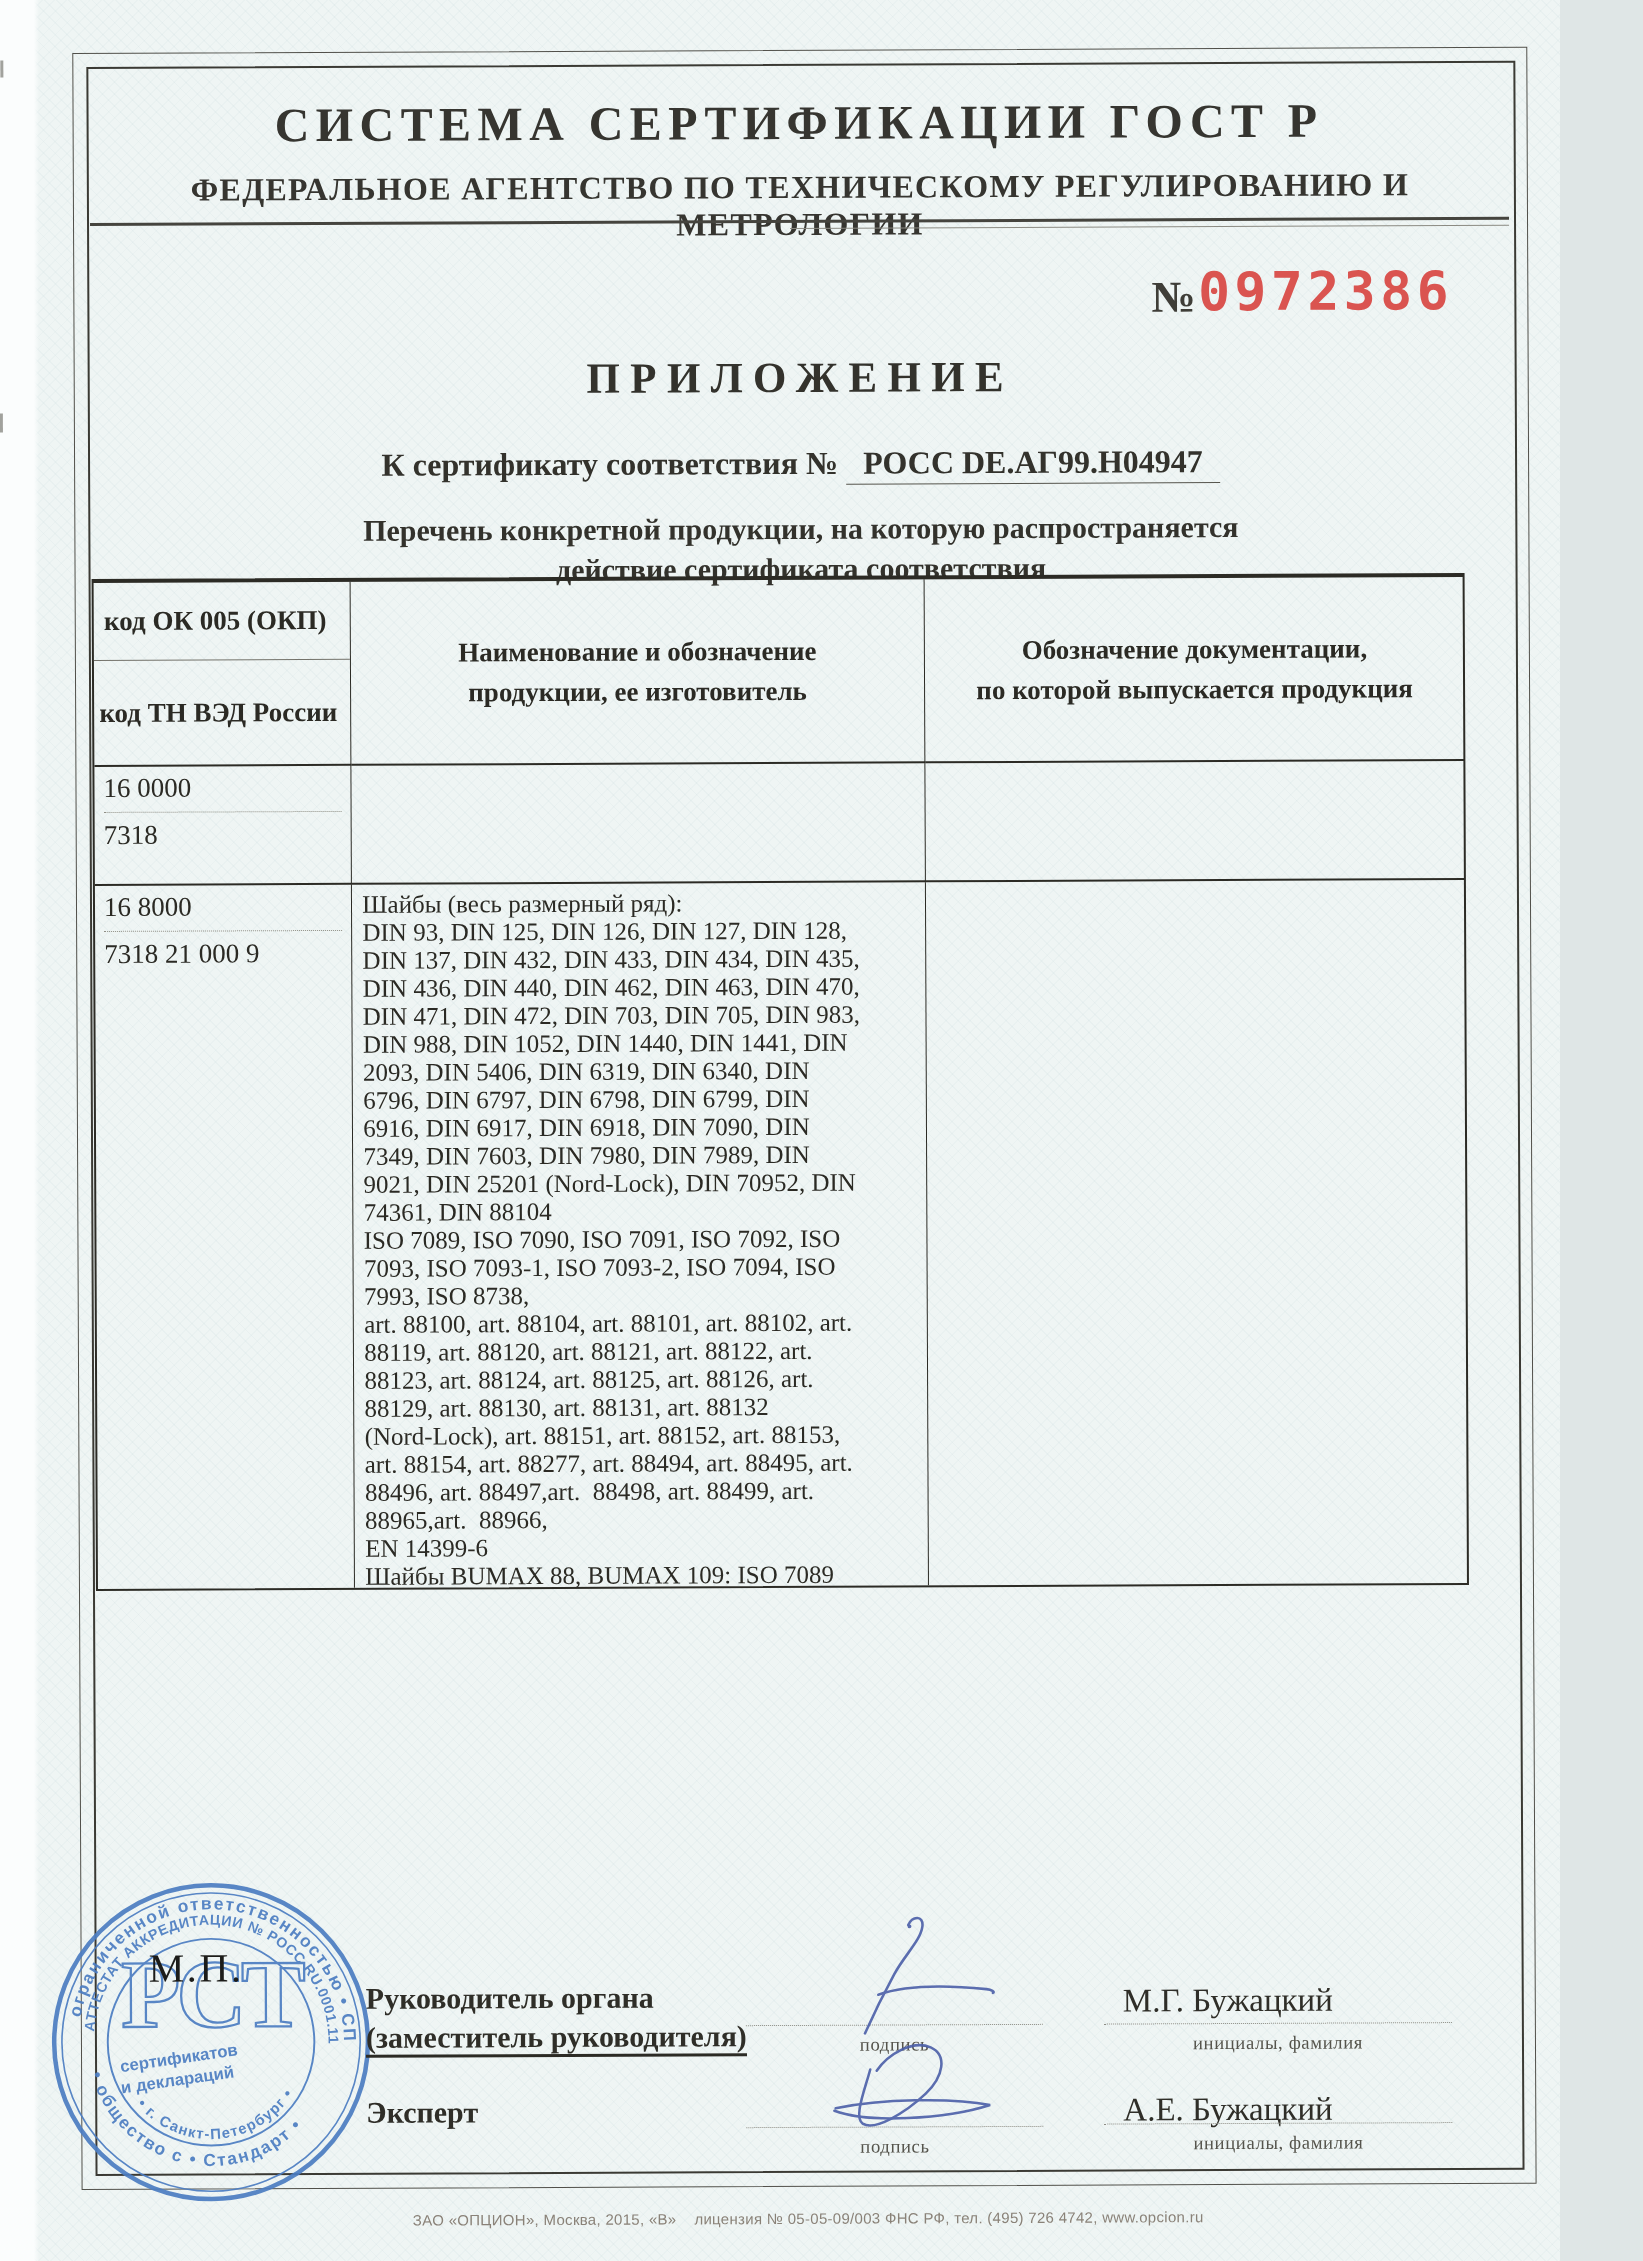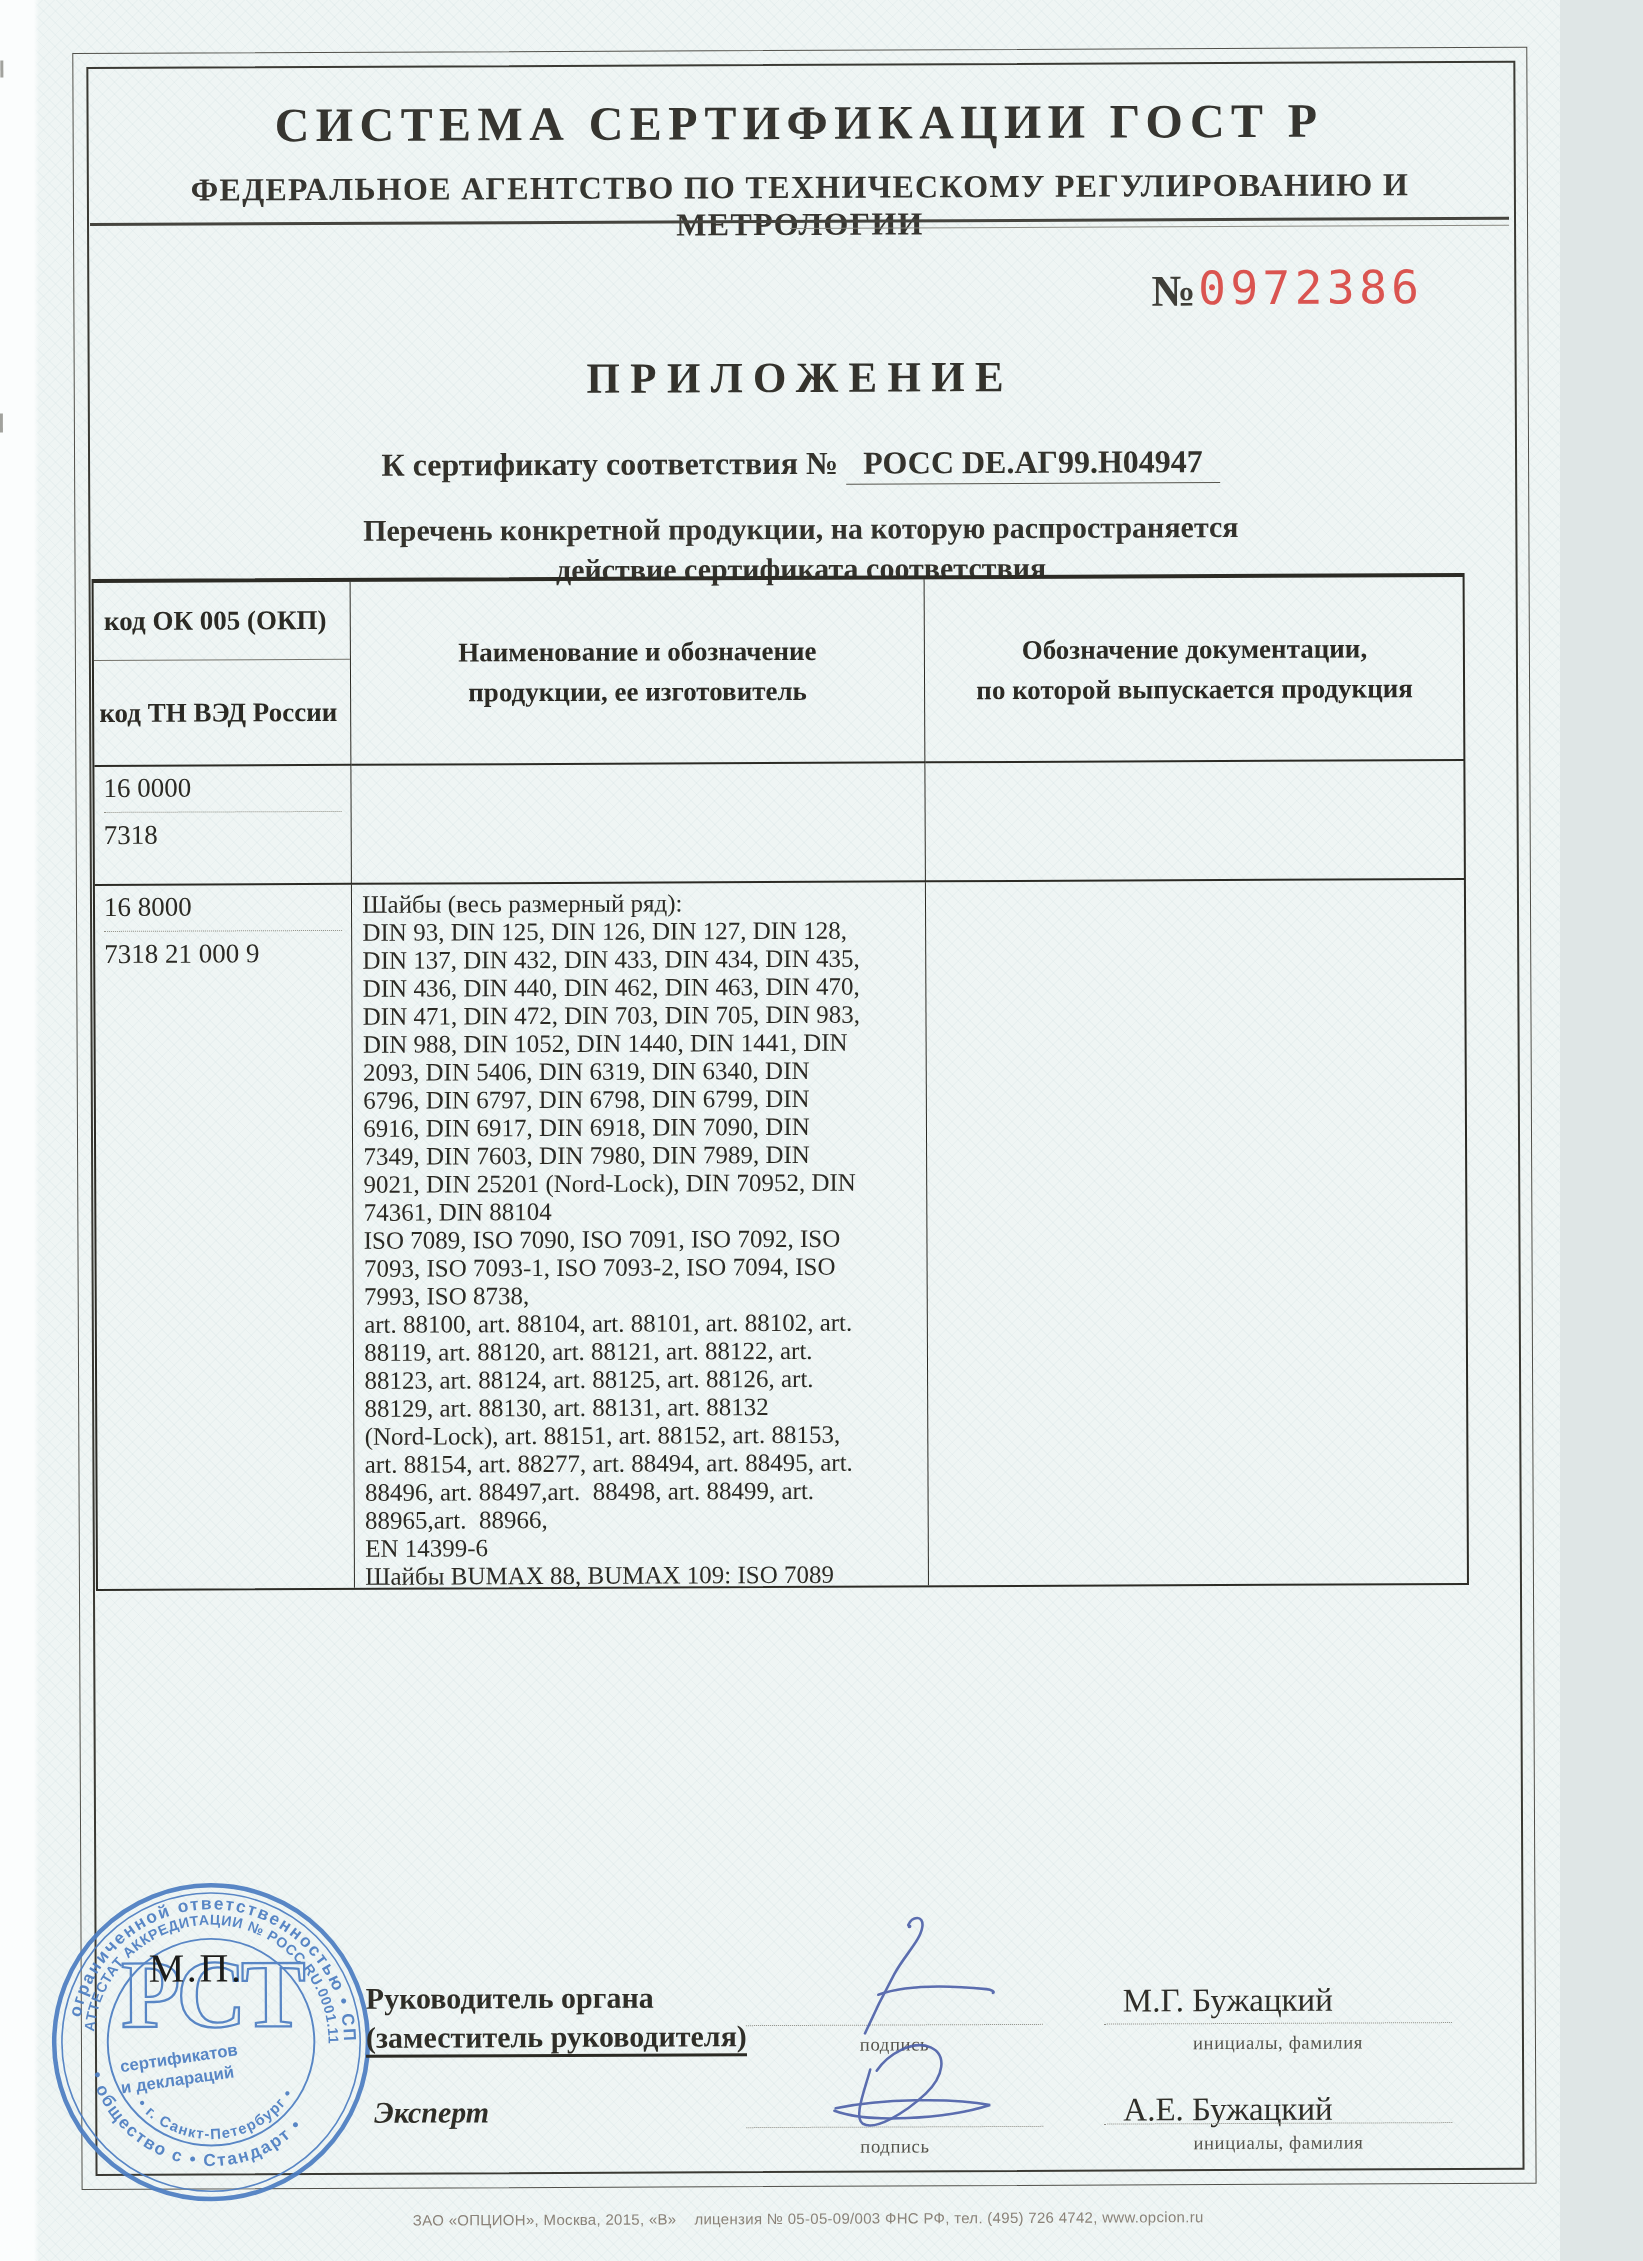--- a/index.html
+++ b/index.html
@@ -24,21 +24,21 @@
 
   .hdr-title{position:absolute; left:90px; top:95px; width:1425px; text-align:center;
     font-size:48px; font-weight:bold; letter-spacing:6.4px; color:#363530;}
   .hdr-agency{position:absolute; left:97px; top:169px; width:1412px; text-align:center;
     font-size:32px; font-weight:bold; letter-spacing:1.3px; color:#363530;}
   .hdr-rule{position:absolute; left:93px; top:220px; width:1419px; height:3.2px; background:#45443e;}
   .hdr-rule2{position:absolute; left:793px; top:228px; width:719px; height:1.3px; background:#8b8a82;}
 
   .cert-no{position:absolute; top:263px; left:1154px; white-space:nowrap;}
   .cert-no .no-sign{font-size:44px; font-weight:bold; color:#3f3e38;}
-  .cert-no .no-digits{font-family:"DejaVu Sans Mono", monospace; font-size:46px; font-weight:normal;
+  .cert-no .no-digits{font-family:"DejaVu Sans Mono", monospace; font-size:53px; font-weight:bold;
     color:#da5450; letter-spacing:4.5px; vertical-align:1.3px;}
 
   .appendix{position:absolute; left:90px; top:353px; width:1425px; text-align:center;
     font-size:43px; font-weight:bold; letter-spacing:10.3px; color:#33322c;}
 
   .to-cert{position:absolute; left:90px; top:445px; width:1425px; text-align:center;
     font-size:32px; font-weight:bold; color:#33322c;}
   .to-cert .ref{border-bottom:1.9px solid #55544c; padding:0 17px 2.6px 17px;}
 
   .purpose{position:absolute; left:90px; top:509px; width:1425px; text-align:center;
@@ -187,21 +187,21 @@
         <text x="193" y="318" text-anchor="middle">и деклараций</text>
       </g>
     </svg>
 
     <div class="mp">М.П.</div>
 
     <div class="sig-label" style="left:361px; top:1980px;">Руководитель органа</div>
     <div class="sig-label" style="left:361px; top:2019px;">
       <span class="ul">(заместитель руководителя)</span>
     </div>
-    <div class="sig-label" style="left:369px; top:2094px;font-style:italic;">Эксперт</div>
+    <div class="sig-label" style="left:361px; top:2094px;">Эксперт</div>
 
     <div class="sig-line" style="left:741px; top:2025px; width:297px;"></div>
     <div class="sig-sub" style="left:741px; top:2034px; width:297px;">подпись</div>
 
     <div class="sig-name" style="left:1118px; top:1984px;">М.Г. Бужацкий</div>
     <div class="sig-line" style="left:1099px; top:2025px; width:348px;"></div>
     <div class="sig-sub" style="left:1099px; top:2034px; width:348px;">инициалы, фамилия</div>
 
     <div class="sig-line" style="left:741px; top:2127px; width:297px;"></div>
     <div class="sig-sub" style="left:741px; top:2136px; width:297px;">подпись</div>

